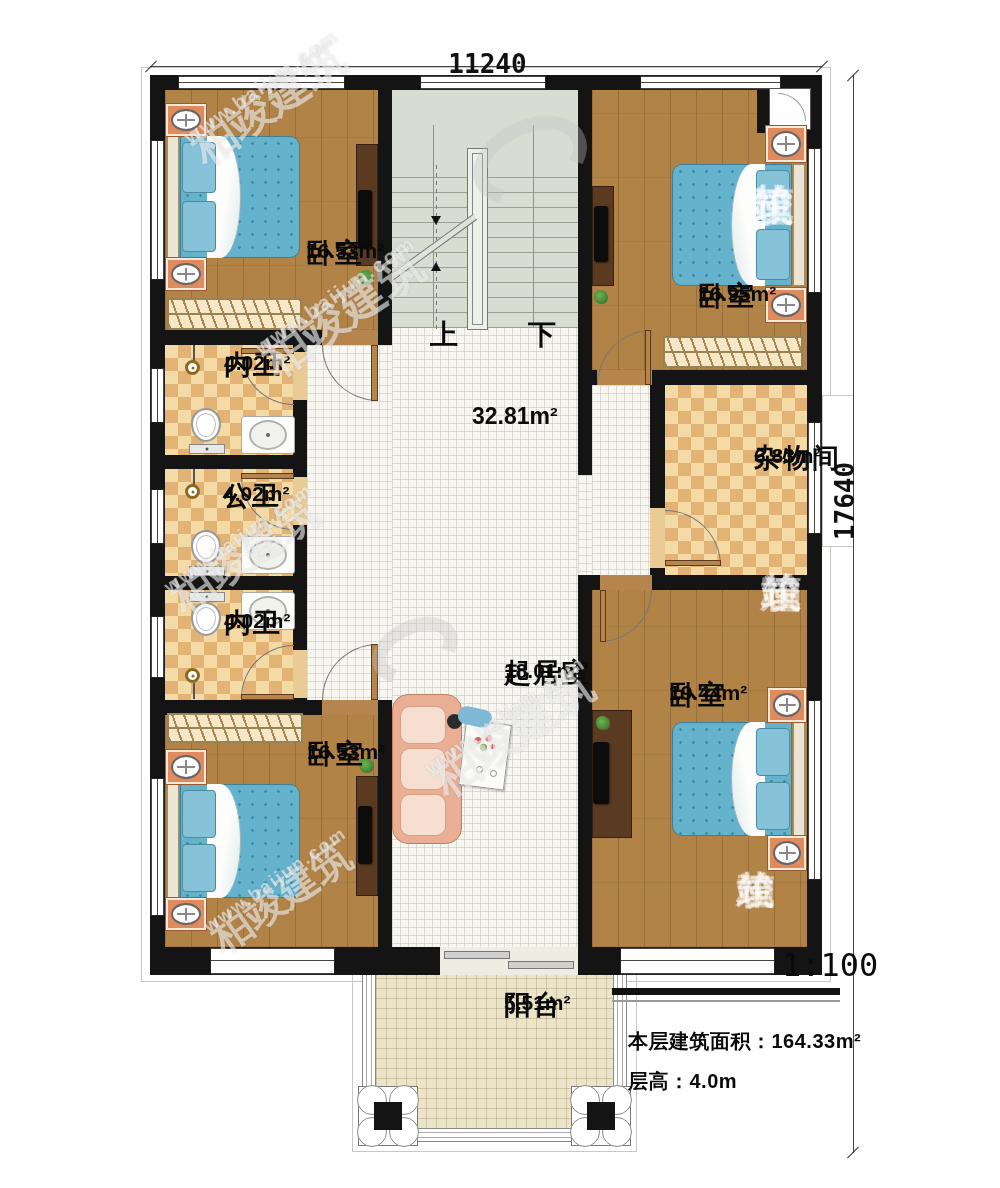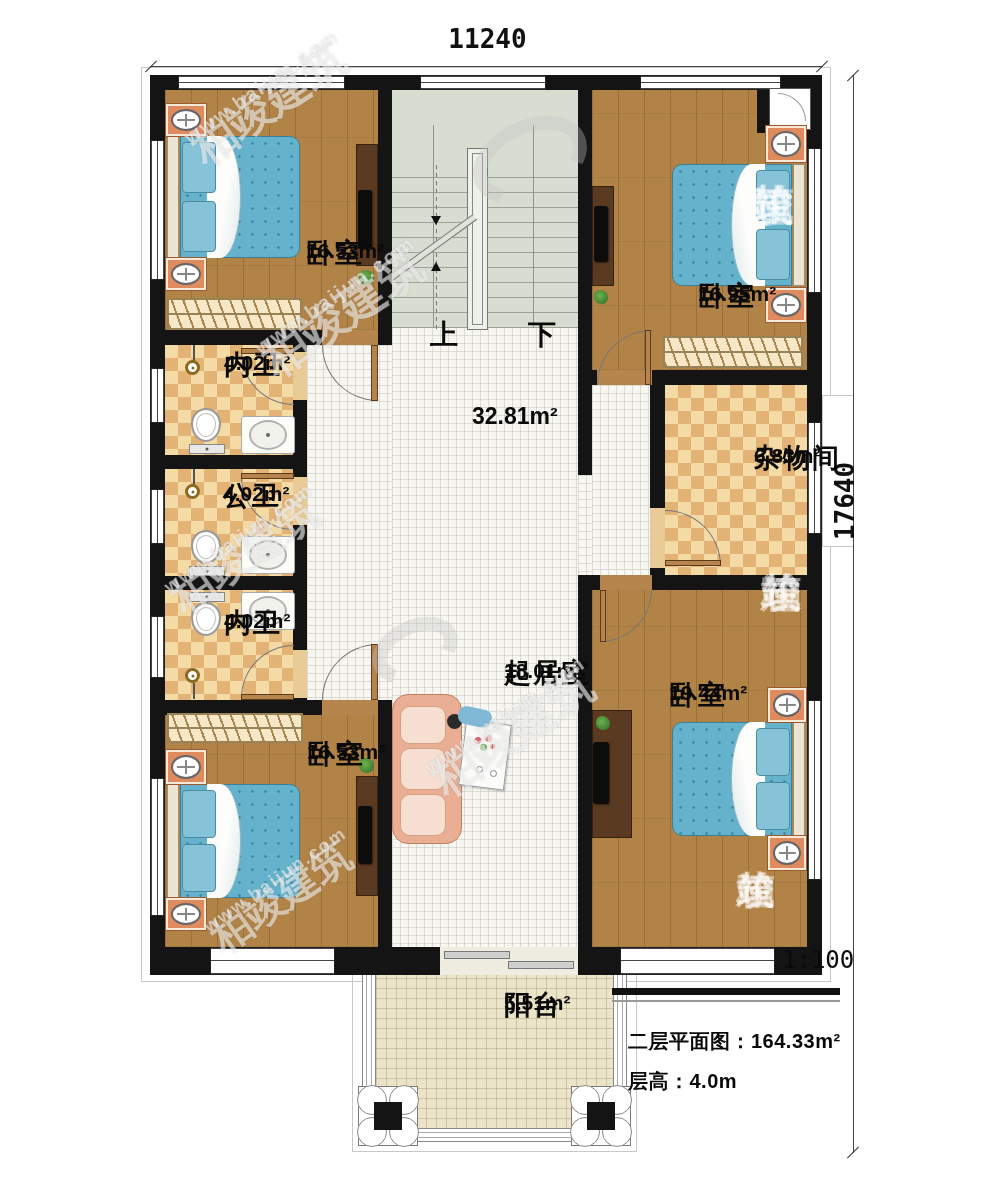--- a/index.html
+++ b/index.html
@@ -89,21 +89,21 @@
   .arr.down{border-left:5px solid transparent;border-right:5px solid transparent;border-top:9px solid #111;}
   .arr.up{border-left:5px solid transparent;border-right:5px solid transparent;border-bottom:9px solid #111;}
   .lbl{transform:translateX(-50%);text-align:center;z-index:40;white-space:nowrap;color:#0a0a0a;}
   .lbl .nm{position:static;display:block;font-size:27px;font-weight:700;letter-spacing:2px;line-height:1.02;}
   .lbl .ar{position:static;display:block;font-size:21px;font-weight:700;line-height:1.05;}
   .stair-lbl{font-size:28px;font-weight:700;color:#0a0a0a;z-index:40;}
   .dimline{background:#444;z-index:30;}
   .tick{width:16px;height:1px;background:#333;transform:rotate(-45deg);z-index:30;}
   .dimtxt{font-family:"DejaVu Sans Mono",monospace;font-size:26px;font-weight:700;color:#111;text-align:center;z-index:30;}
   .tb-title{font-size:36px;font-weight:800;letter-spacing:2px;color:#0a0a0a;z-index:40;}
-  .tb-scale{font-family:"DejaVu Sans Mono",monospace;font-size:24px;font-weight:500;color:#0a0a0a;z-index:40;}
+  .tb-scale{font-family:"DejaVu Sans Mono",monospace;font-size:32px;font-weight:500;color:#0a0a0a;z-index:40;}
   .tb-bar1{background:#111;z-index:40;} .tb-bar2{background:#999;z-index:40;}
   .tb-info{font-size:20px;font-weight:600;color:#0a0a0a;letter-spacing:.5px;z-index:40;}
   .slide{background:#efece2;z-index:12;} .panel{background:#cfcfcf;border:1px solid #777;z-index:13;}
   .flue{background:#fff;border:1px solid #555;z-index:12;}
   .flue .curve{right:4px;top:4px;width:28px;height:28px;border-right:1px solid #999;border-top:1px solid #999;border-top-right-radius:100% 100%;}
   .wm{color:rgba(255,255,255,.55);text-shadow:0 0 2px rgba(110,110,110,.25);font-weight:800;z-index:50;pointer-events:none;transform:rotate(-35deg);white-space:nowrap;}
   .wm .url{display:block;font-size:.45em;letter-spacing:2px;font-weight:600;}
   .wmv{writing-mode:vertical-rl;color:rgba(255,255,255,.5);font-weight:800;z-index:50;pointer-events:none;}
   .swirl{border:14px solid rgba(195,195,195,.35);border-bottom-color:transparent;border-radius:50%;transform:rotate(-25deg);z-index:50;pointer-events:none;}
 </style>
@@ -379,30 +379,30 @@
     <span class="nm">阳台</span>
     <span class="ar">5.51m²</span>
   </div>
 
   <div class="stair-lbl" style="left:430px;top:316px">上</div>
   <div class="stair-lbl" style="left:528px;top:316px">下</div>
 
   <div class="dimline" style="left:150px;top:66px;width:672px;height:1px"></div>
   <div class="tick" style="left:143px;top:66px"></div>
   <div class="tick" style="left:814px;top:66px"></div>
-  <div class="dimtxt" style="left:440px;top:24px;width:95px">11240</div>
+  <div class="dimtxt" style="left:440px;top:49px;width:95px">11240</div>
   <div class="dimline" style="left:853px;top:75px;width:1px;height:1078px"></div>
   <div class="tick" style="left:845px;top:75px"></div>
   <div class="tick" style="left:845px;top:1152px"></div>
   <div class="dimtxt" style="left:800px;top:486px;width:90px;transform:rotate(-90deg)">17640</div>
 
   <div class="tb-scale" style="left:782px;top:946px">1:100</div>
   <div class="tb-bar1" style="left:612px;top:988px;width:228px;height:7px"></div>
   <div class="tb-bar2" style="left:612px;top:1000px;width:228px;height:2px"></div>
-  <div class="tb-info" style="left:628px;top:1028px">二层平面图：164.33m²</div>
+  <div class="tb-info" style="left:628px;top:1028px">本层建筑面积：164.33m²</div>
   <div class="tb-info" style="left:628px;top:1068px">层高：4.0m</div>
 
   <div class="swirl" style="left:470px;top:120px;width:120px;height:80px"></div>
   <div class="swirl" style="left:370px;top:620px;width:90px;height:60px"></div>
   <div class="wm" style="left:180px;top:130px;font-size:44px">
     <span>柏竣建筑</span>
     <span class="url">www.baijun.com</span>
   </div>
   <div class="wm" style="left:250px;top:340px;font-size:46px">
     <span>柏竣建筑</span>

